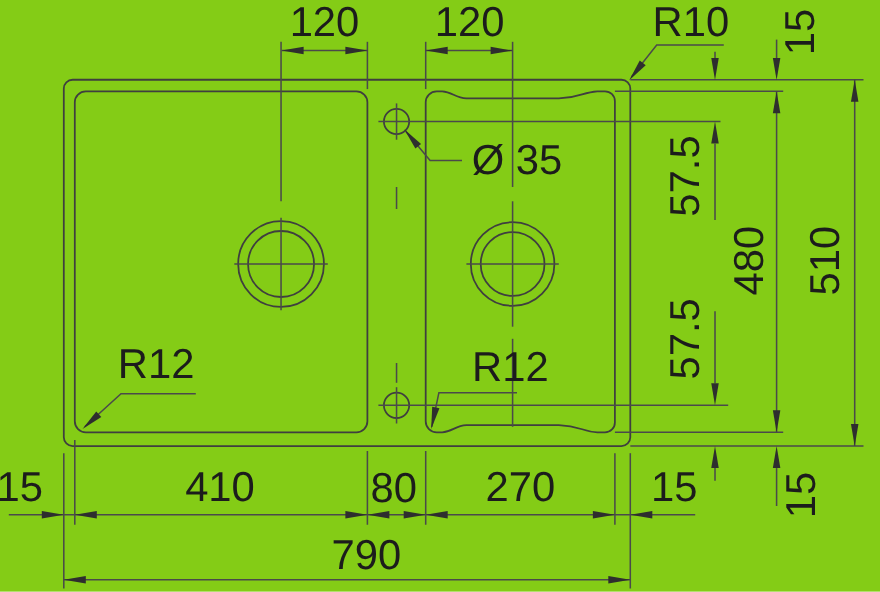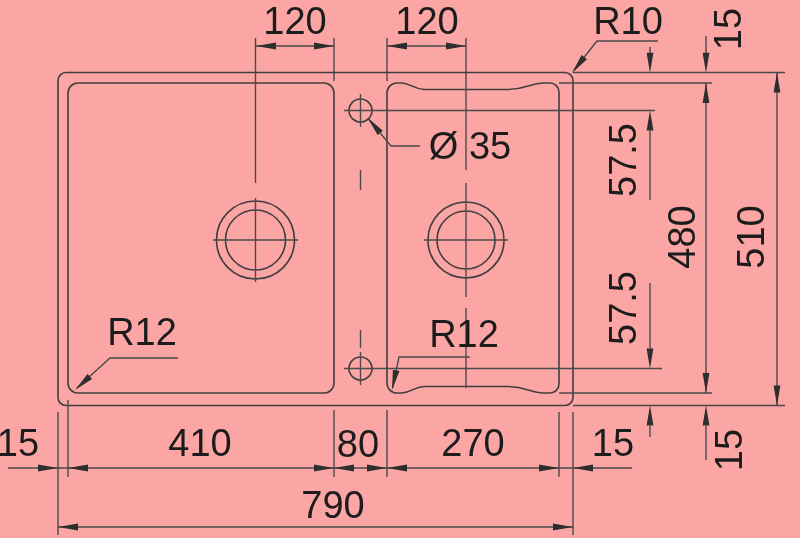--- a/index.html
+++ b/index.html
@@ -1,19 +1,19 @@
 <!DOCTYPE html>
 <html><head>
 <meta charset="utf-8">
 <style>
   html,body{margin:0;padding:0;background:#ffffff;}
   #stage{
     position:relative;
     width:800px;height:538px;
-    background:#fca5a5;
+    background:#84cc16;
     font-family:"Liberation Sans", sans-serif;
     overflow:hidden;
   }
   svg{display:block;}
   .ln{stroke:#3f3f3f;stroke-width:1.6;fill:none;stroke-linecap:butt;}
   .thin{stroke:#4a4a4a;stroke-width:1.4;fill:none;}
   .arrow{fill:#2e2e2e;stroke:none;}
   text{
     font-family:"Liberation Sans", sans-serif;
     font-size:38px;

